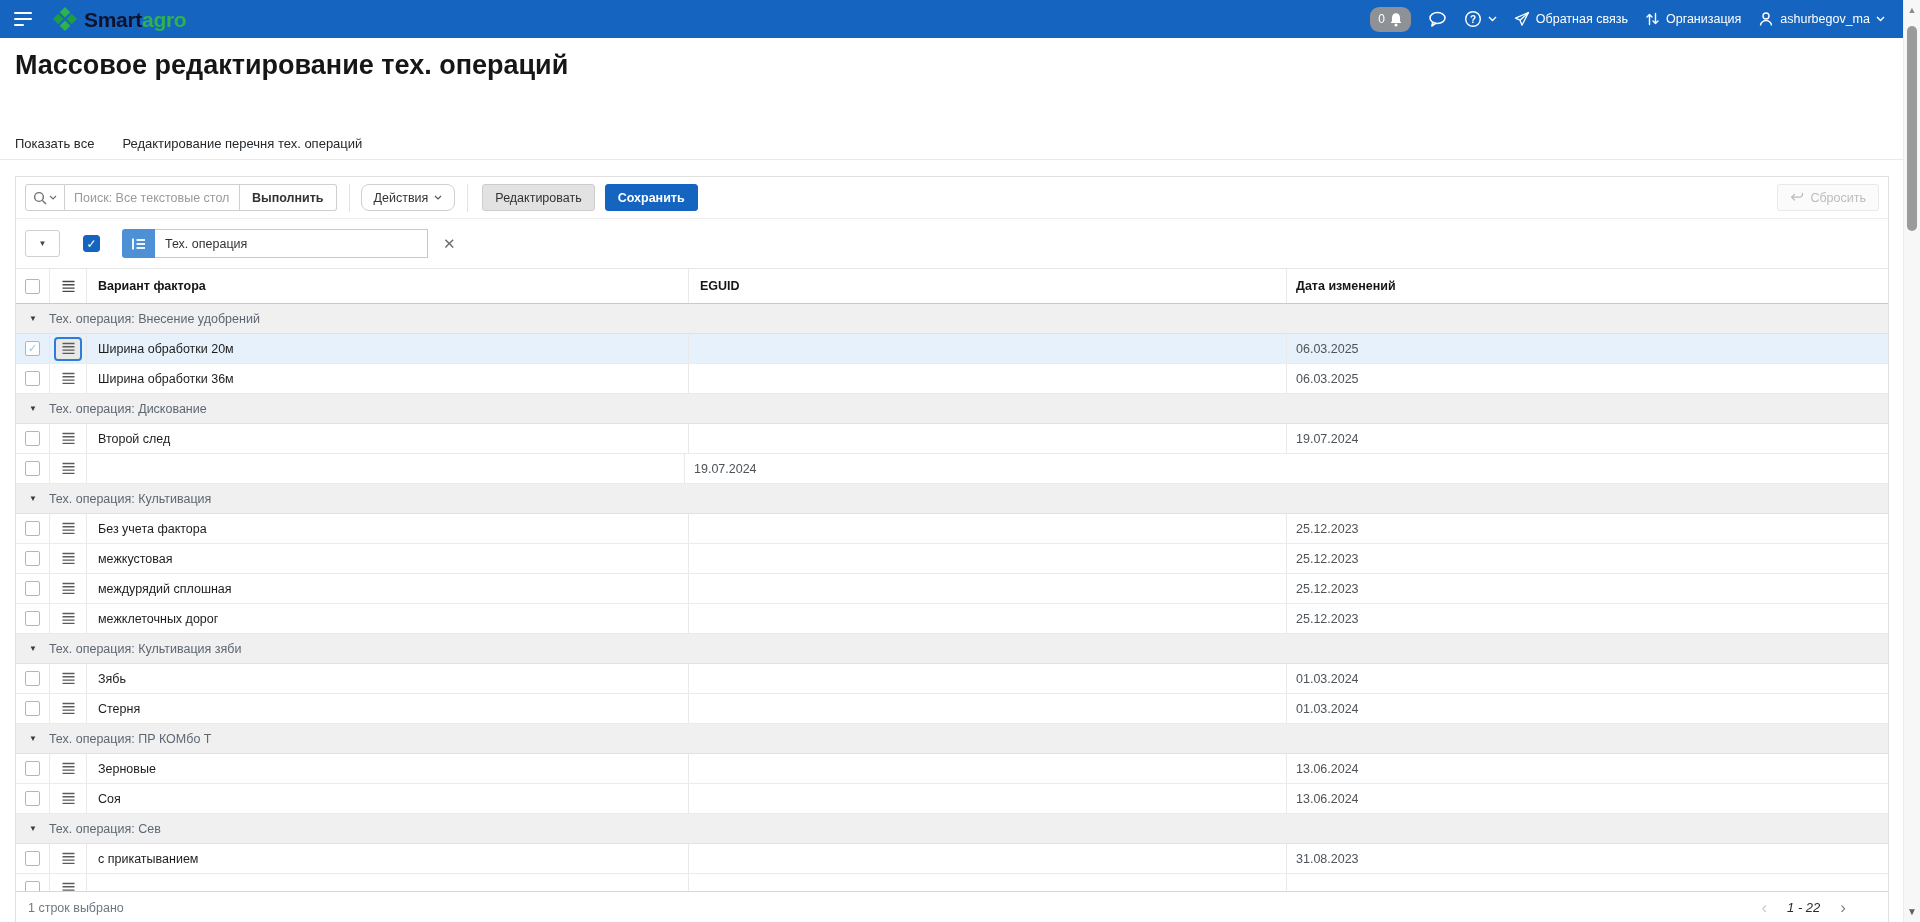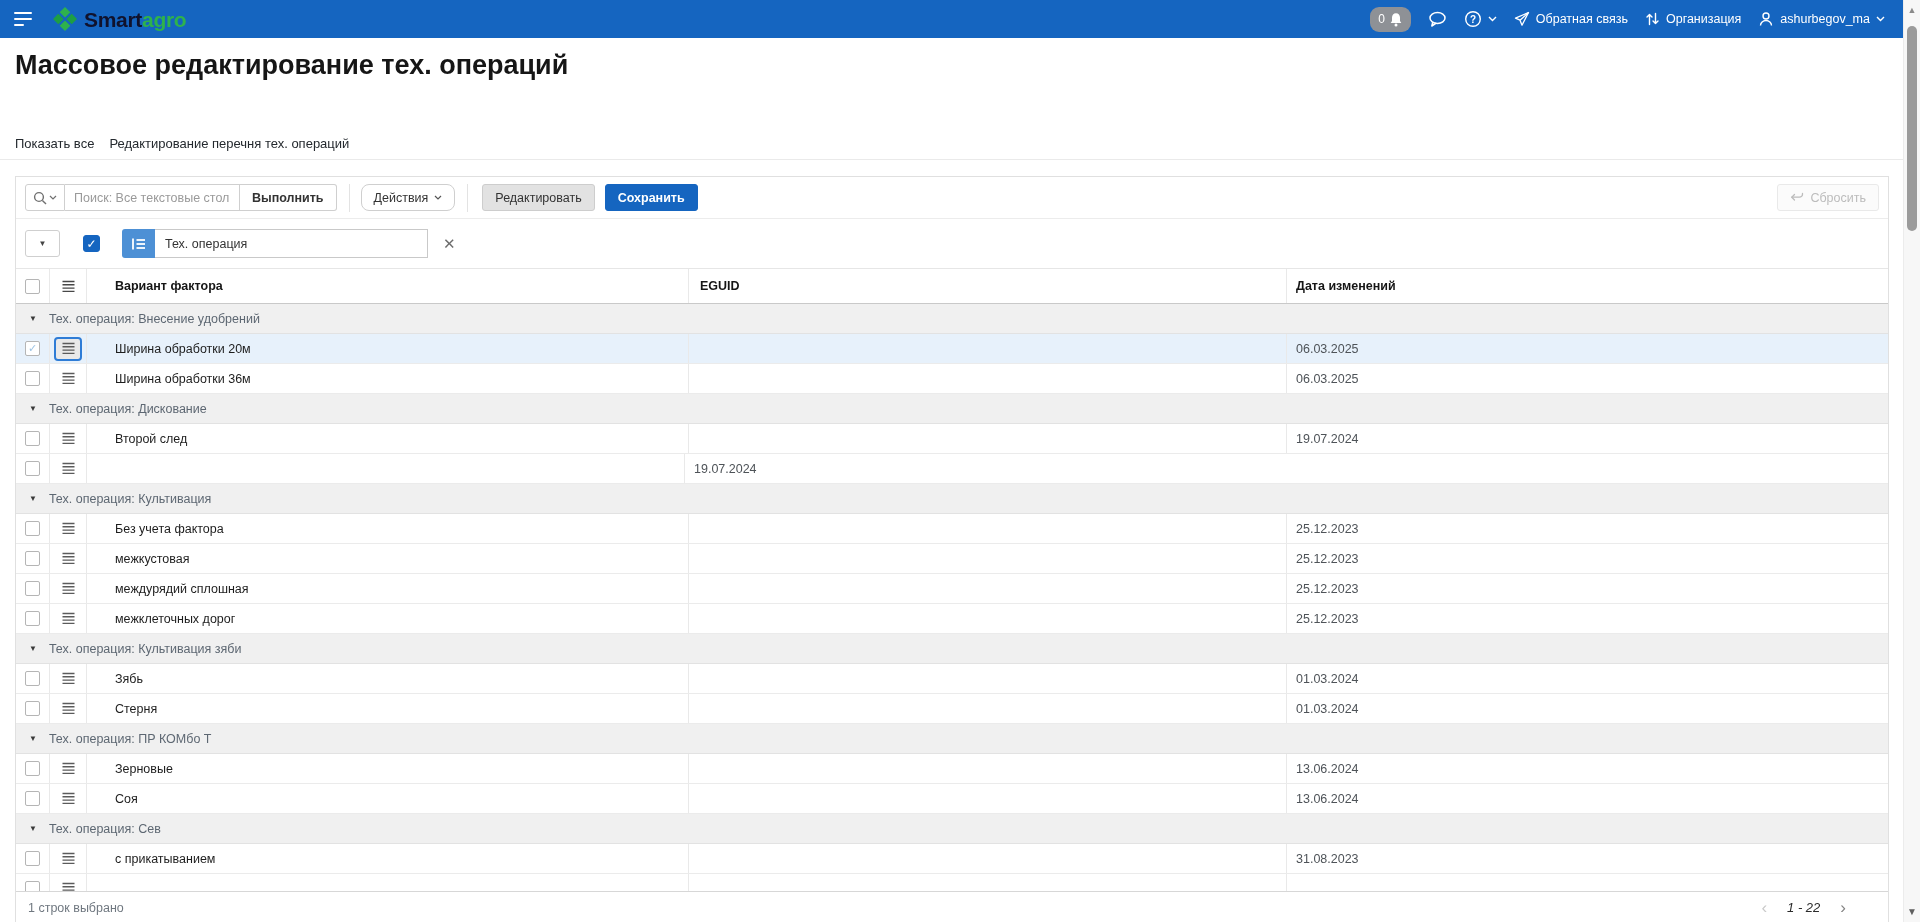--- a/index.html
+++ b/index.html
@@ -19,21 +19,21 @@
   .topbar-right { margin-left:auto; margin-right:18px; display:flex; align-items:center;
     gap:17px; color:#fff; font-size:12.5px; }
   .bell-badge { background:#8e9196; border-radius:9px; height:25px; padding:0 8px;
     display:flex; align-items:center; gap:4px; color:#fff; font-size:12px; }
   .tb-item { display:flex; align-items:center; gap:6px; white-space:nowrap; }
   .icon { display:inline-flex; align-items:center; }
 
   
   .page-title { position:absolute; left:15px; top:50px; font-size:27px; font-weight:bold; color:#161616; }
   .tabs-row { position:absolute; left:0; top:129px; width:1903px; height:31px;
-    border-bottom:1px solid #eaeaea; display:flex; gap:15px; padding-left:15px; }
+    border-bottom:1px solid #eaeaea; display:flex; gap:28px; padding-left:15px; }
   .tab { position:relative; font-size:13px; color:#24292e; line-height:29px; cursor:pointer; white-space:nowrap; }
   .tab.active { color:#1765c0; font-weight:bold; }
   .tab.active::after { content:''; position:absolute; left:0; right:0; bottom:-1px; height:3px; background:#1765c0; }
 
   
   .panel { position:absolute; left:15px; top:176px; width:1874px; height:746px;
     border:1px solid #e0e0e0; border-bottom:none; background:#fff; }
 
   
   .toolbar { position:absolute; top:0; left:0; width:100%; height:42px;
@@ -65,21 +65,21 @@
   .fb-input { width:273px; height:29px; border:1px solid #c9c9c9; border-left:none;
     padding:0 10px; font-size:12.5px; color:#333; font-family:inherit; }
   .fb-close { margin-left:15px; color:#6d6d6d; font-size:15px; cursor:pointer; }
 
   
   .thead { position:absolute; top:92px; left:0; width:100%; height:35px; display:flex;
     border-bottom:1px solid #c9c9c9; font-weight:bold; background:#fff; }
   .cell { height:100%; display:flex; align-items:center; }
   .c-sel { width:33px; justify-content:center; }
   .c-menu { width:37px; justify-content:center; border-left:1px solid #e9e9e9; }
-  .c-var { width:602px; border-left:1px solid #e9e9e9; padding-left:28px; font-size:12.5px; color:#1d1d1d; }
+  .c-var { width:602px; border-left:1px solid #e9e9e9; padding-left:11px; font-size:12.5px; color:#1d1d1d; }
   .c-eg { width:598px; border-left:1px solid #e9e9e9; padding-left:11px; font-size:12.5px; color:#1d1d1d; }
   .c-date { width:602px; border-left:1px solid #e9e9e9; padding-left:9px; font-size:12.5px; color:#4e5358; }
   .thead .c-var, .thead .c-eg, .thead .c-date { color:#161616; }
 
   
   .tbody { position:absolute; top:127px; left:0; width:100%; height:587px; overflow:hidden; }
   .g-row { display:flex; height:30px; align-items:center; background:#f0f0f0;
     border-bottom:1px solid #e2e2e2; }
   .g-caret { margin-left:13px; font-size:8px; color:#3a3a3a; cursor:pointer; }
   .g-label { margin-left:12px; font-size:12.5px; color:#5d6772; }

